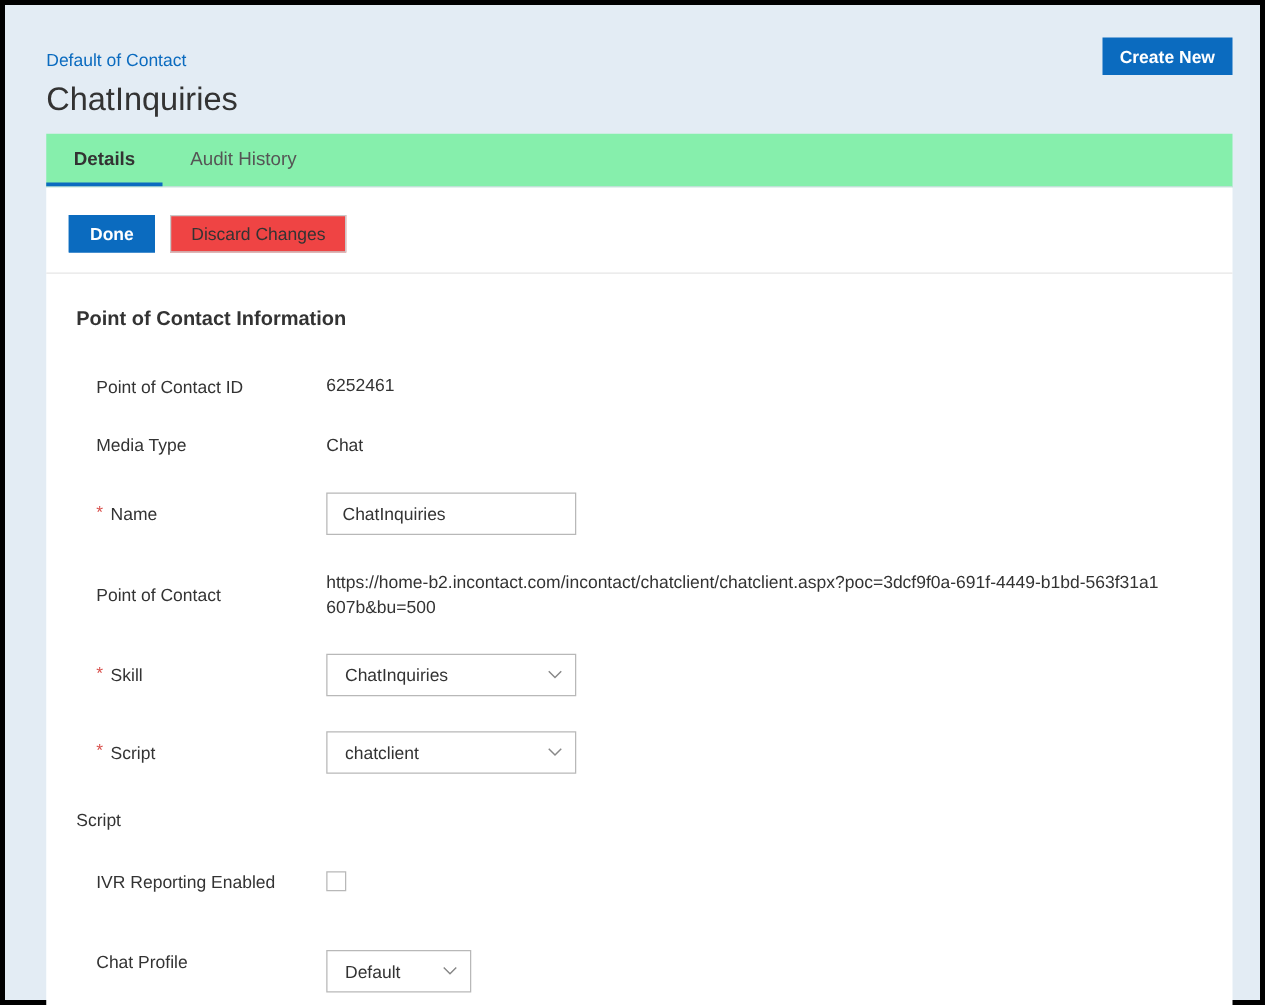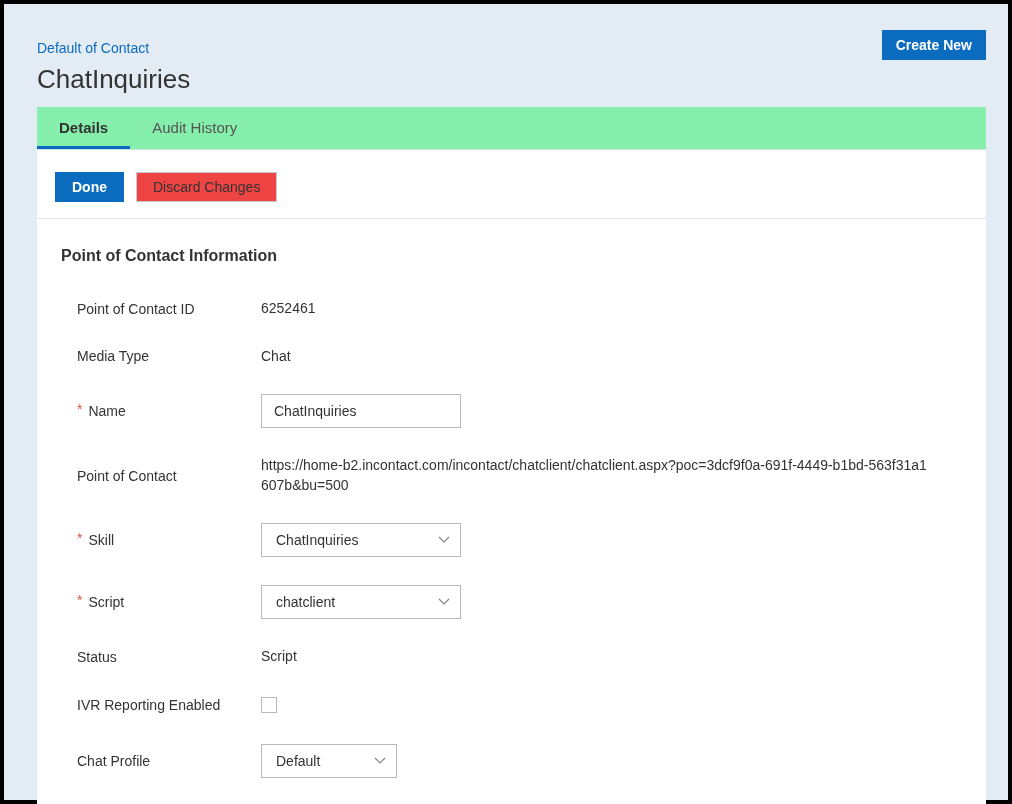--- a/index.html
+++ b/index.html
@@ -148,21 +148,21 @@
     position: relative;
     width: 200px;
     height: 34px;
     border: 1px solid #b8b8b8;
     display: flex;
     align-items: center;
     padding: 0 30px 0 14px;
     cursor: pointer;
     background: #fff;
   }
-  .select-wrap.small { width: 136px; }
+  .select-wrap.small { width: 116px; margin-top: 16px; }
   .select-value {
     font-size: 14px;
     color: #333;
   }
   .chevron {
     position: absolute;
     right: 10px;
     top: 50%;
     transform: translateY(-50%);
     pointer-events: none;
@@ -269,23 +269,20 @@
             <span class="chevron">
               <svg width="12" height="8" viewBox="0 0 12 8">
                   <path d="M1 1 L6 6 L11 1" stroke="#888" stroke-width="1.2" fill="none"></path>
                 </svg>
             </span>
           </div>
         </div>
       </div>
 
       <div class="form-row">
-        <div class="label-cell">
-          <span class="label-text">Status</span>
-        </div>
         <div class="value-cell">
           <span class="value-text">Script</span>
         </div>
       </div>
 
       <div class="form-row">
         <div class="label-cell">
           <span class="label-text">IVR Reporting Enabled</span>
         </div>
         <div class="value-cell">

